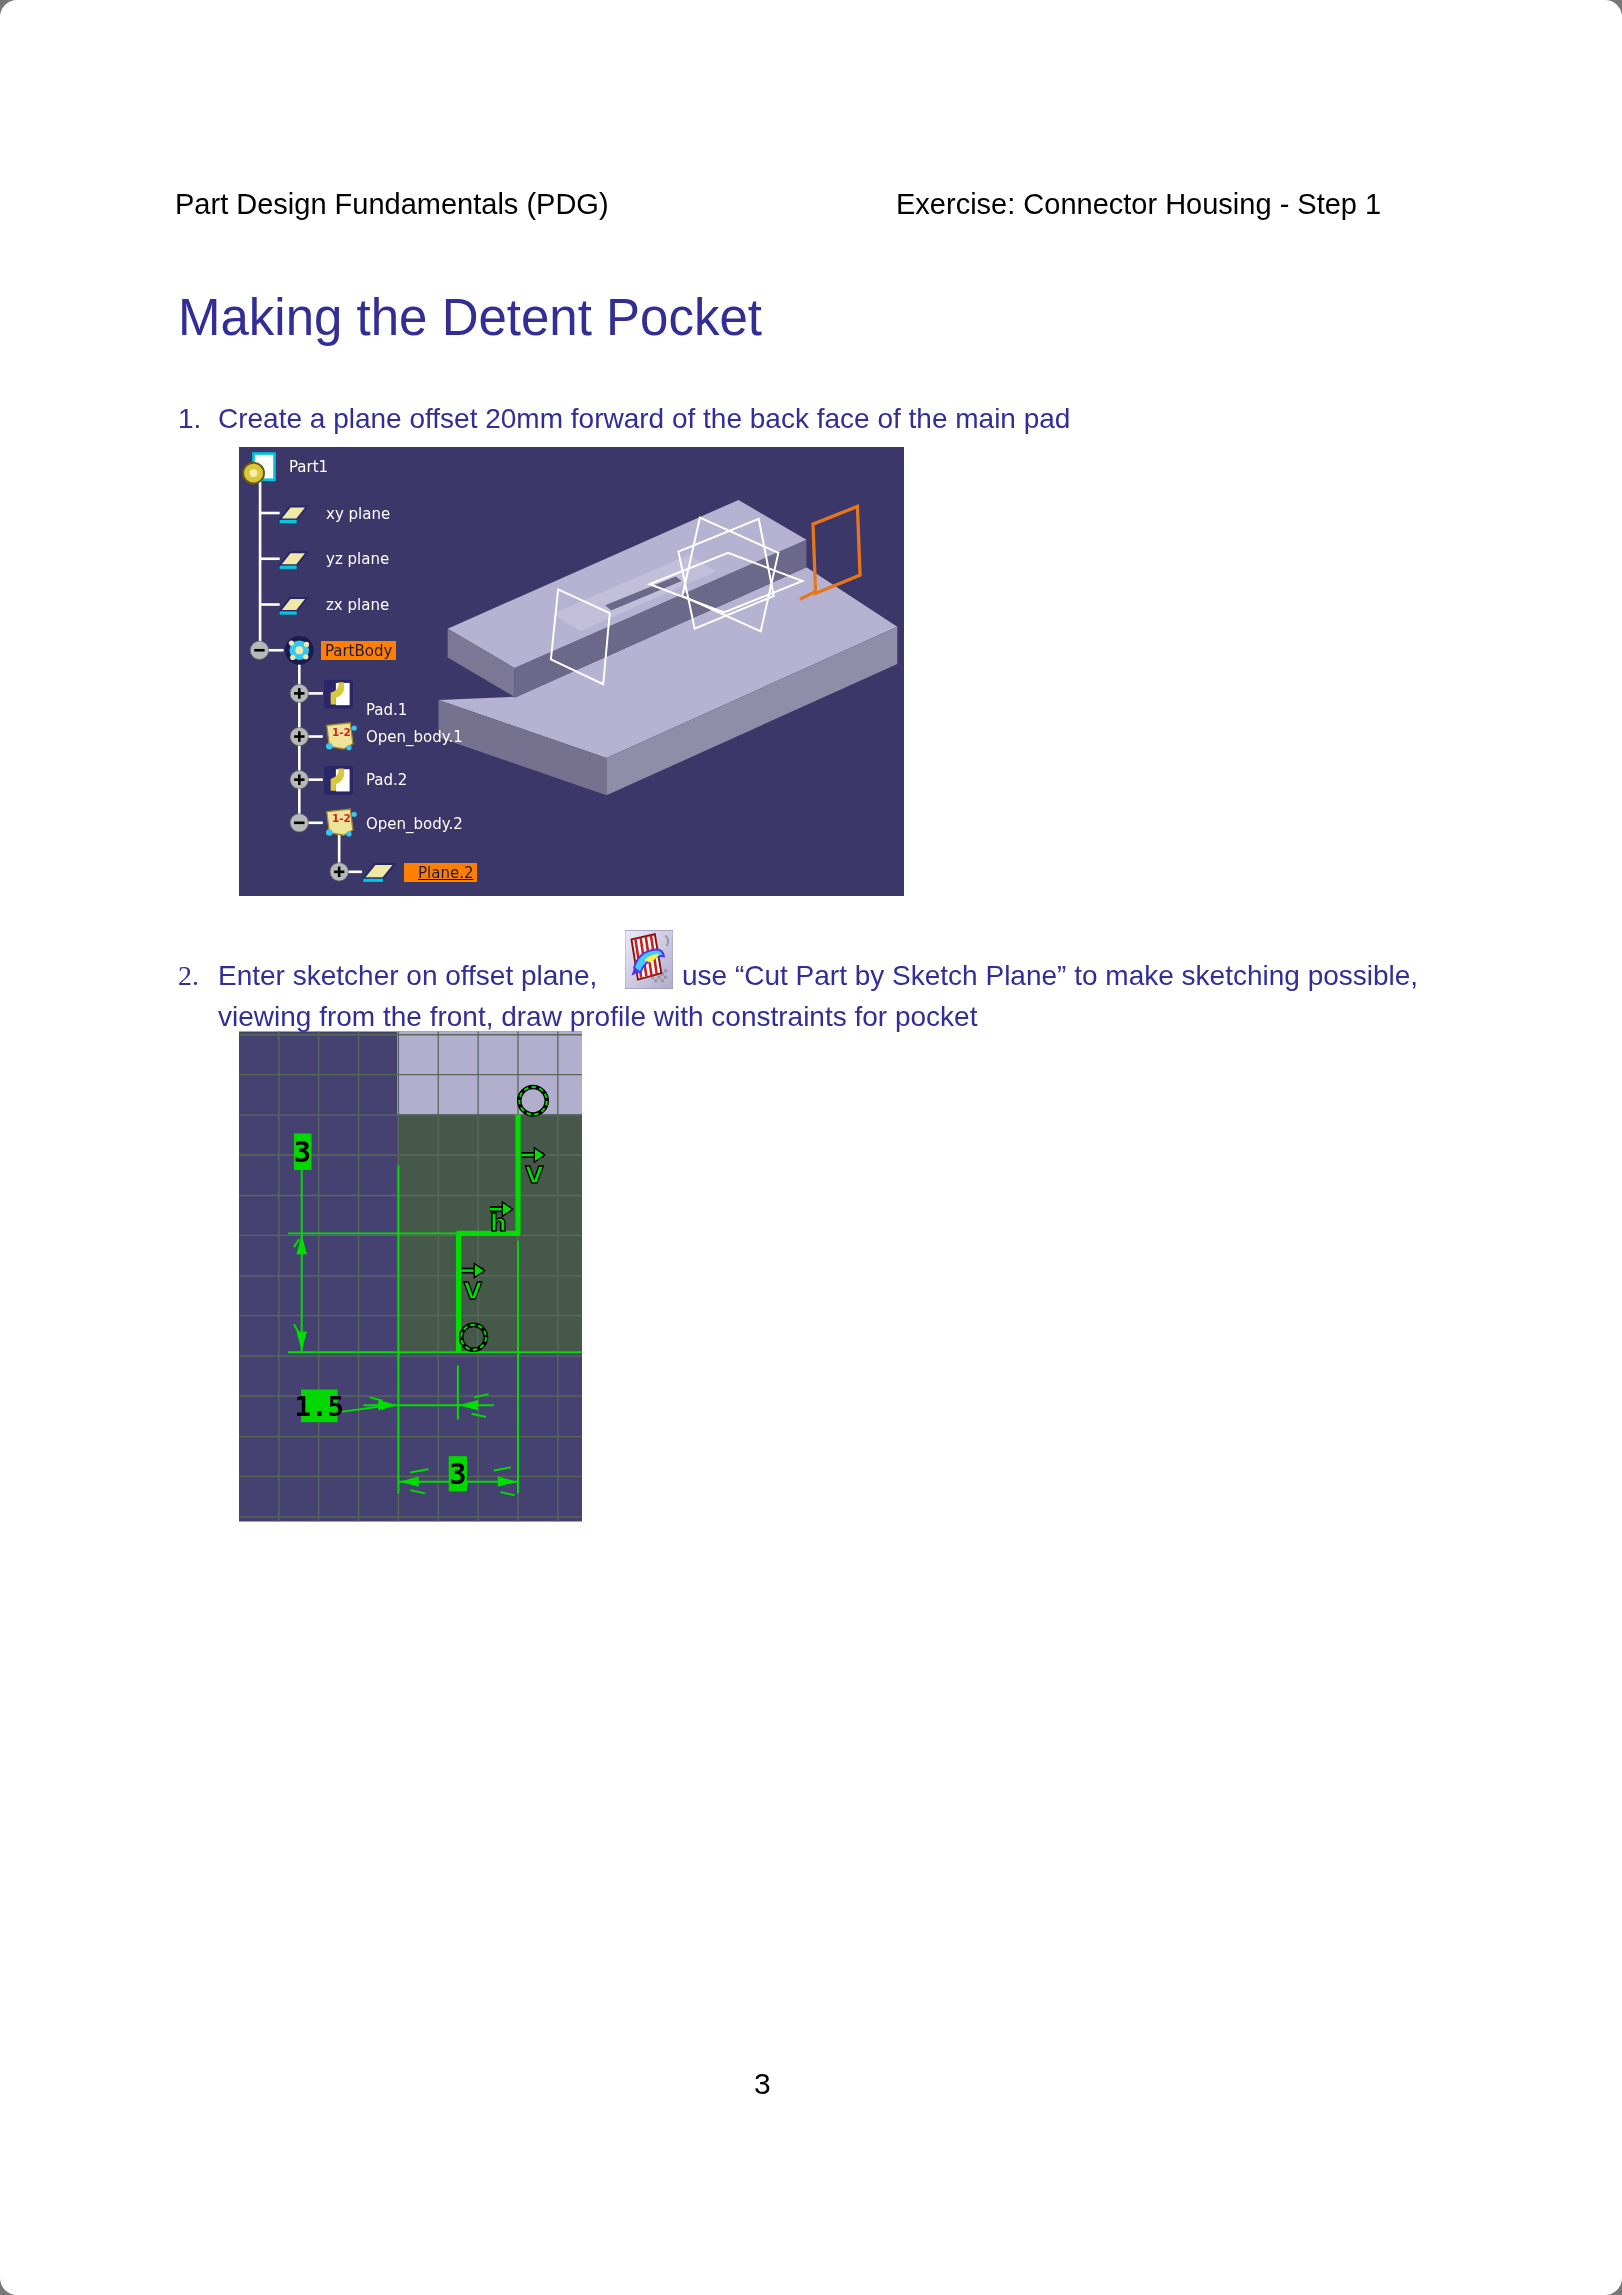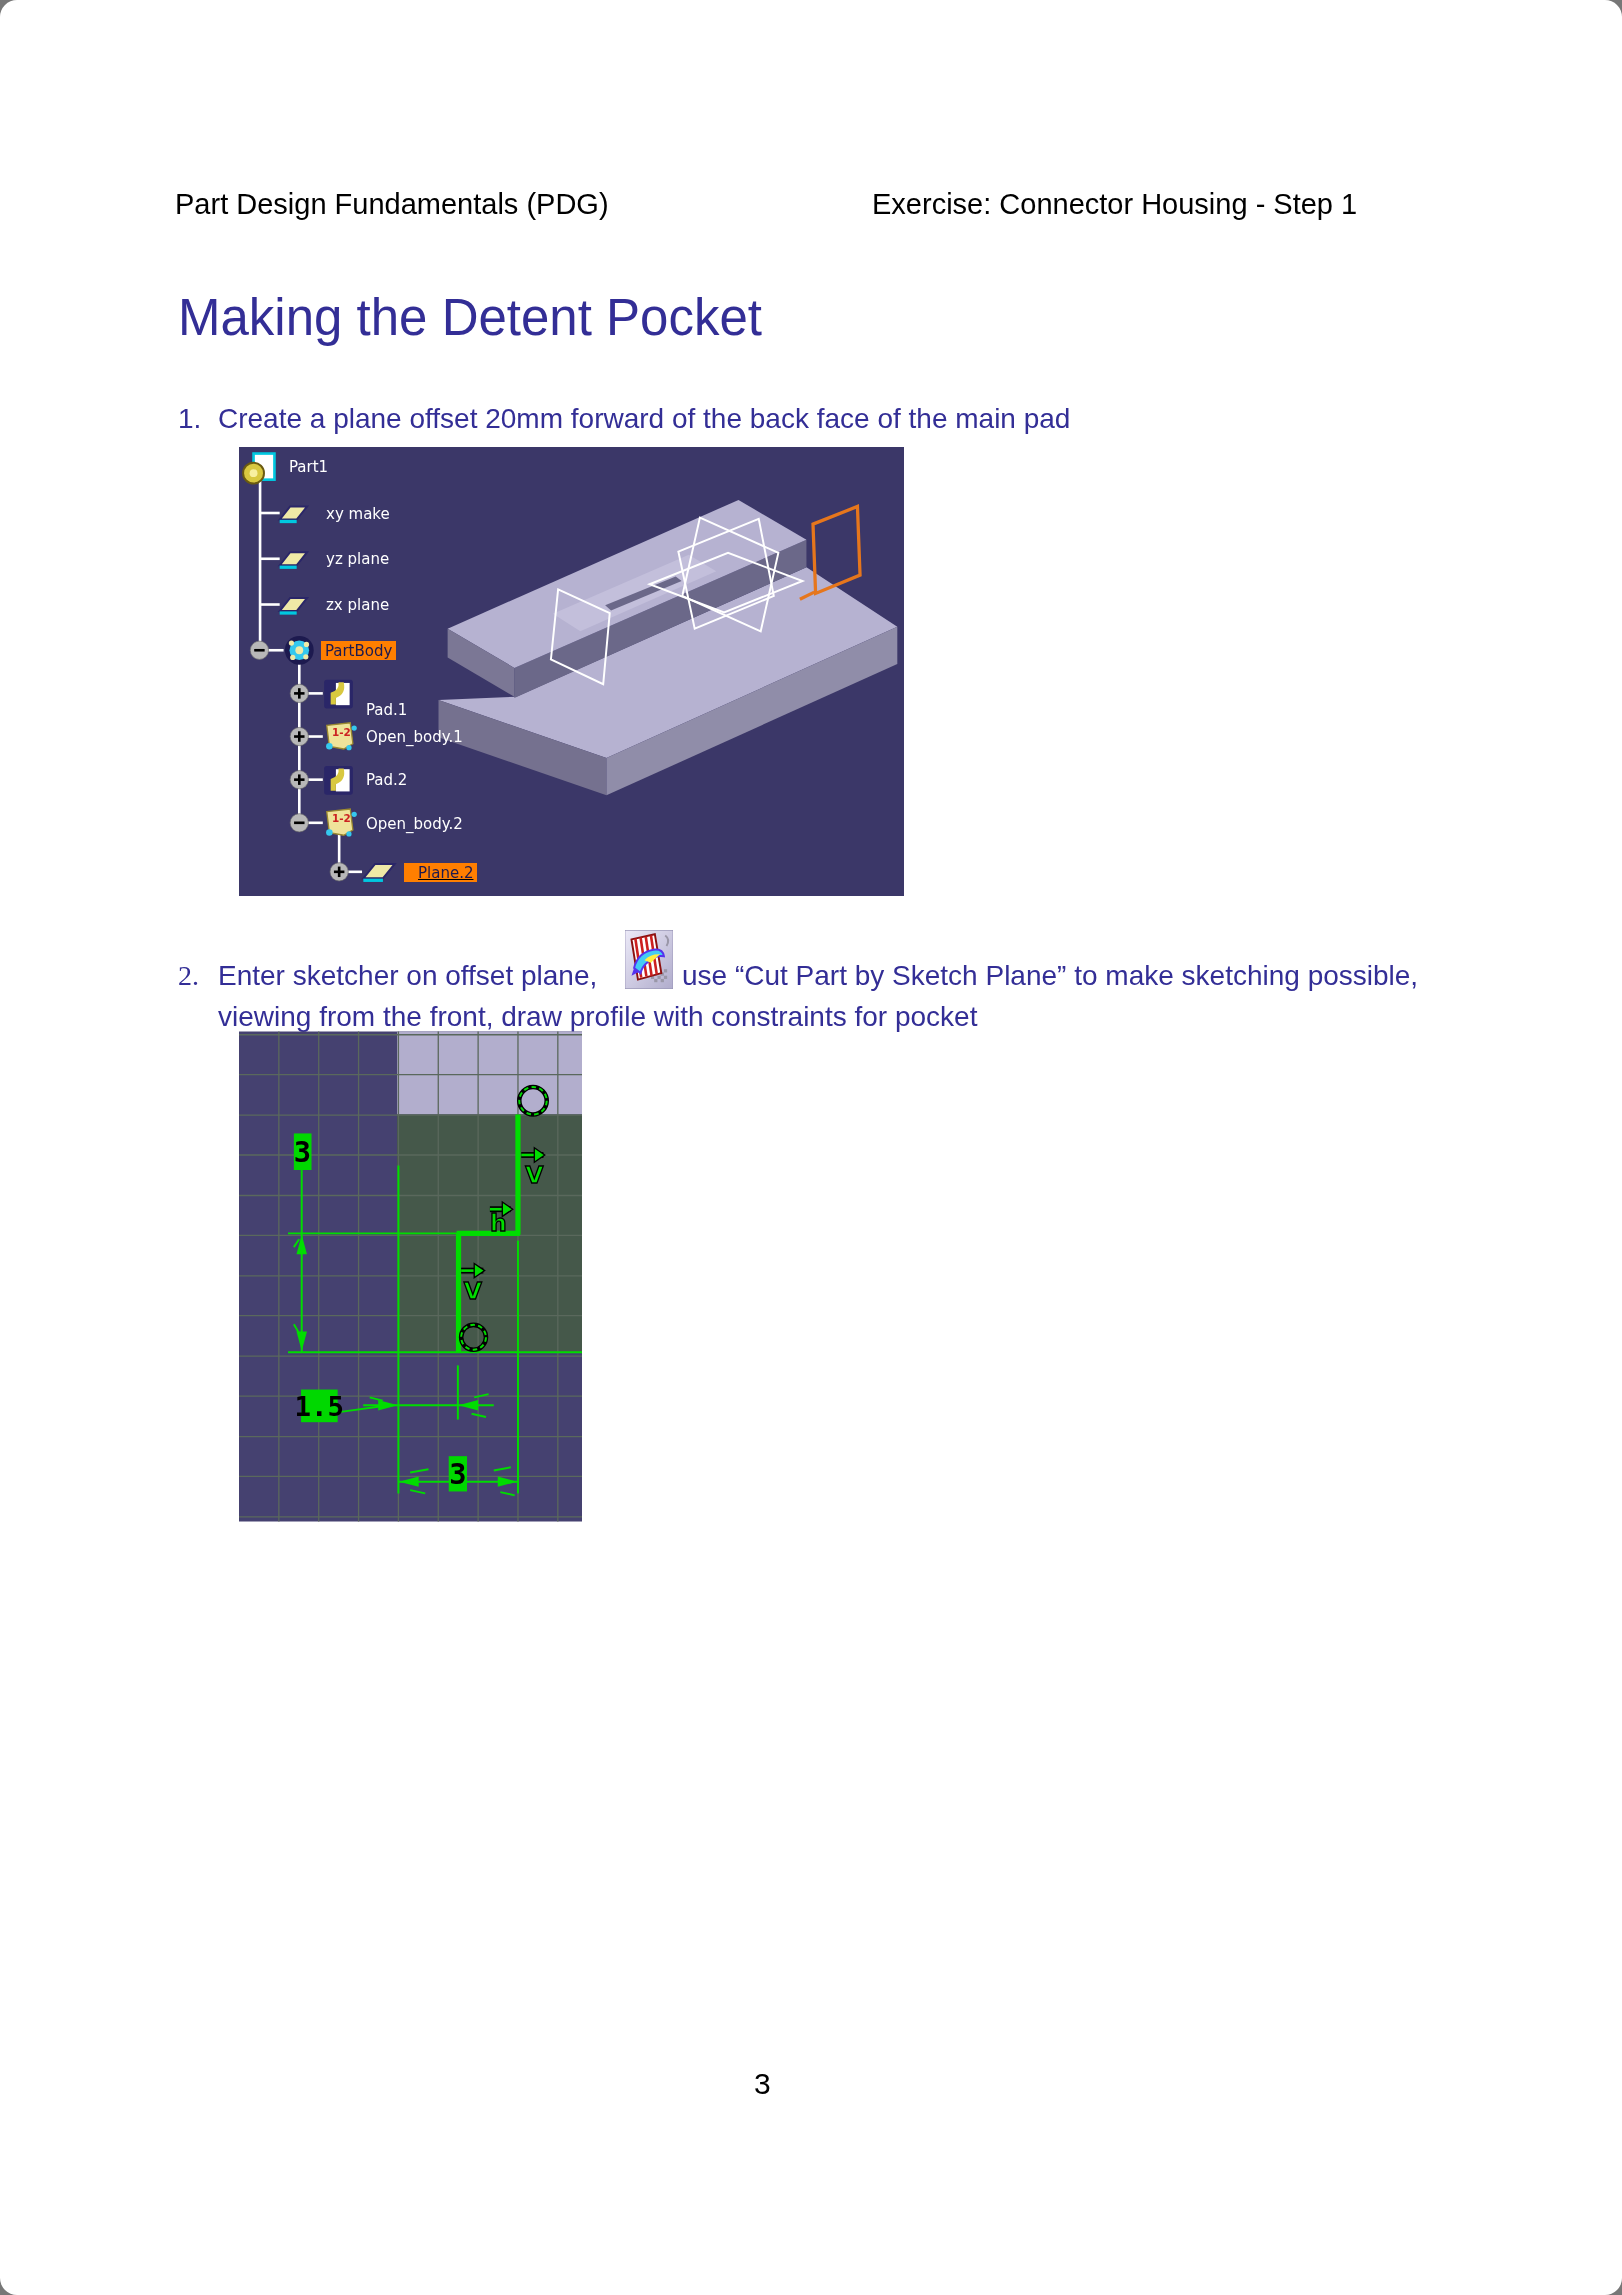--- a/index.html
+++ b/index.html
@@ -19,21 +19,21 @@
   .pgnum{font-size:30px;color:#000;}
   svg{display:block;}
   .dimtxt{font-family:"DejaVu Sans Mono",monospace;font-weight:bold;}
 </style>
 </head>
 <body>
 
 <div class="page">
 
   <div class="abs hdr" style="left:175px;top:188px;">Part Design Fundamentals (PDG)</div>
-  <div class="abs hdr" style="left:872px;top:188px;">Exercise: Connector Housing - Step 1</div>
+  <div class="abs hdr" style="left:896px;top:188px;">Exercise: Connector Housing - Step 1</div>
 
   <div class="abs title" style="left:178px;top:288px;">Making the Detent Pocket</div>
 
   <div class="abs list-num" style="left:178px;top:403px;">1.</div>
   <div class="abs body-txt" style="left:218px;top:403px;">Create a plane offset 20mm forward of the back face of the main pad</div>
 
   <div class="abs fig" style="left:239px;top:447px;width:665px;height:449px;">
 
     <svg class="abs" style="left:0;top:0;" width="665" height="449" viewBox="0 0 1017 687">
 
@@ -171,21 +171,21 @@
           <polygon points="190,660 208,638 238,638 220,660" fill="#efe9a6" stroke="#2a2668" stroke-width="3"></polygon>
           <line x1="190" y1="663" x2="220" y2="663" stroke="#00c8e0" stroke-width="5"></line>
         </g>
       </g>
     </svg>
 
     <div class="treerow" style="left:50px;top:10.5px;">
       <span class="treelabel">Part1</span>
     </div>
     <div class="treerow" style="left:87px;top:58px;">
-      <span class="treelabel">xy make</span>
+      <span class="treelabel">xy plane</span>
     </div>
     <div class="treerow" style="left:87px;top:103px;">
       <span class="treelabel">yz plane</span>
     </div>
     <div class="treerow" style="left:87px;top:149px;">
       <span class="treelabel">zx plane</span>
     </div>
     <div class="treerow" style="left:82px;top:194px;text-align:right;">
       <span class="treelabel hl">PartBody</span>
     </div>

